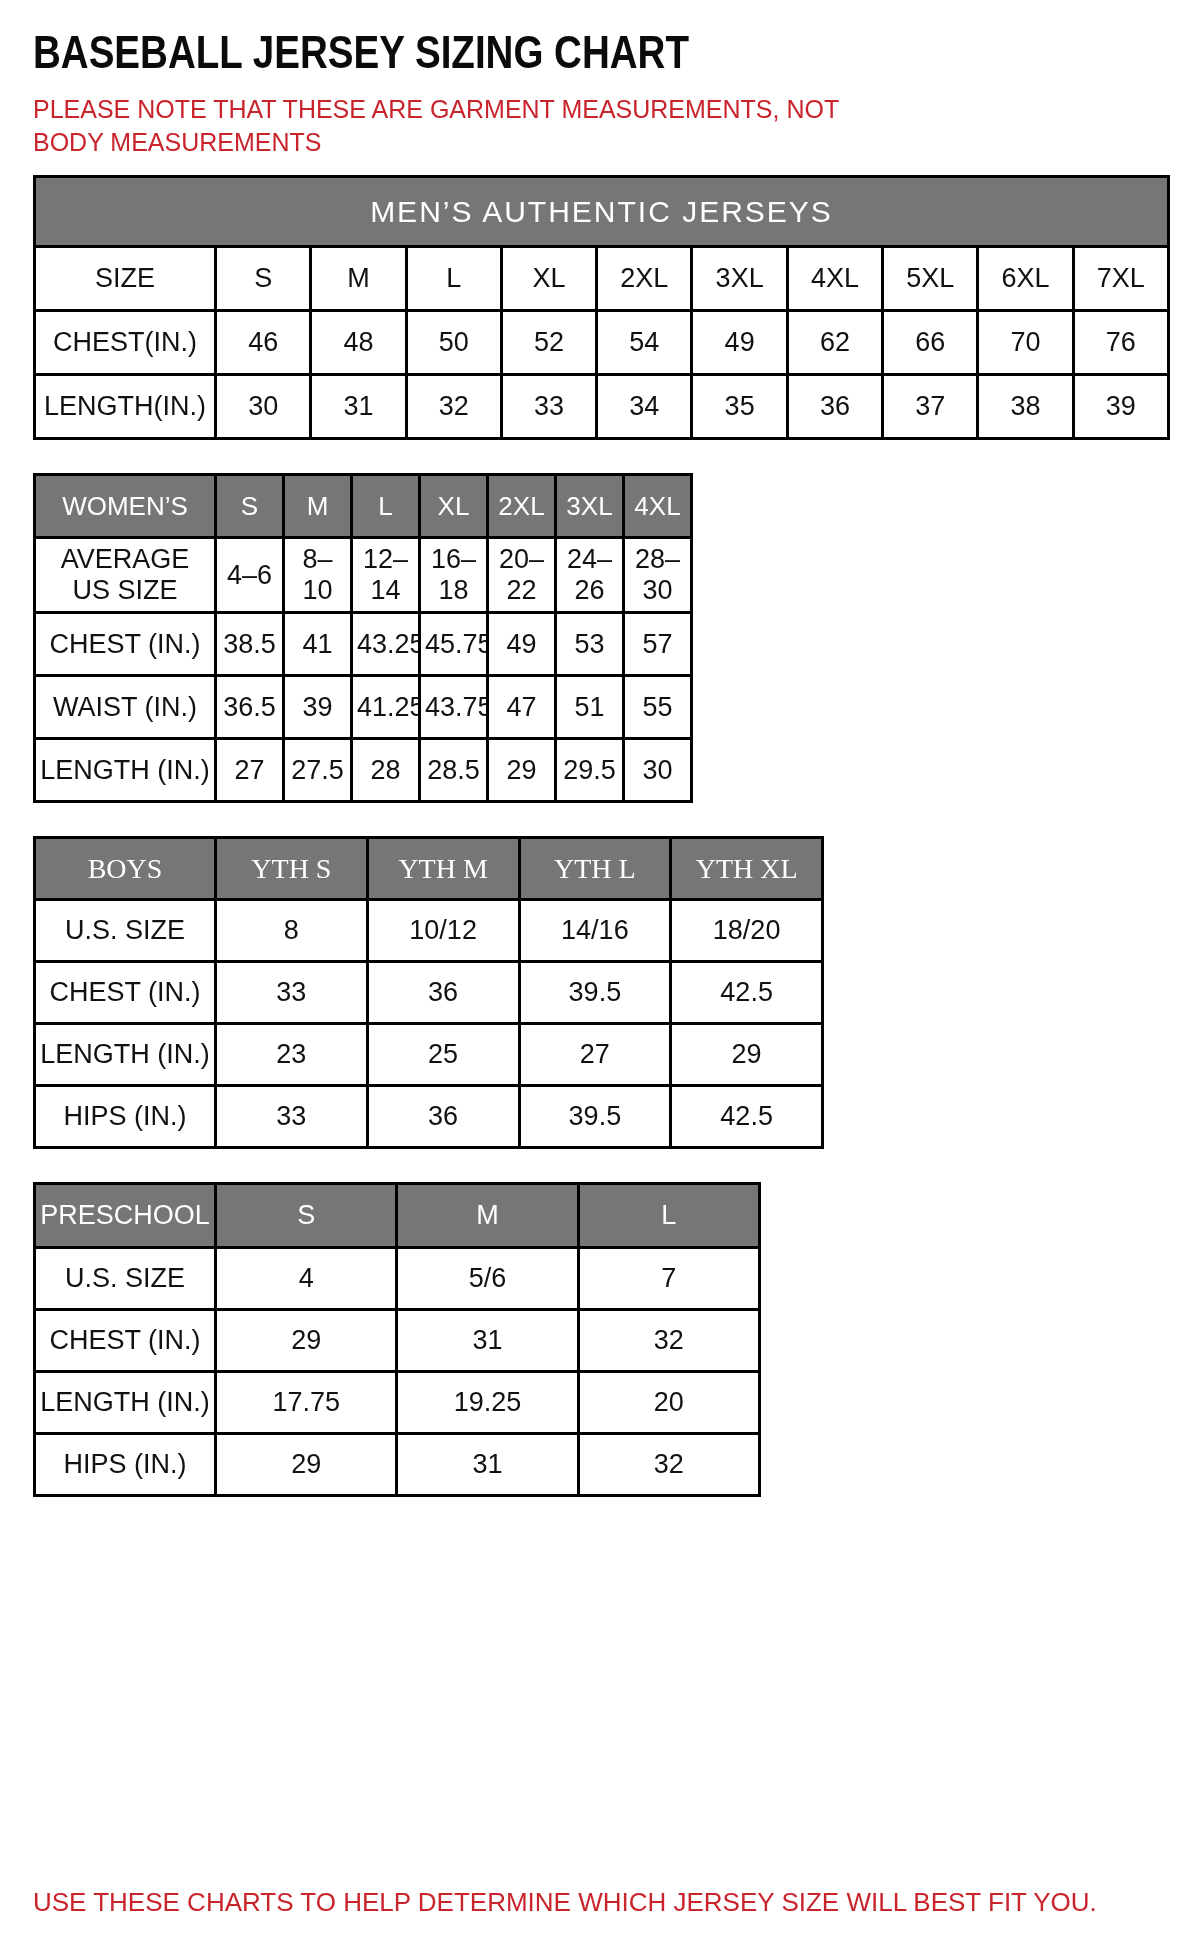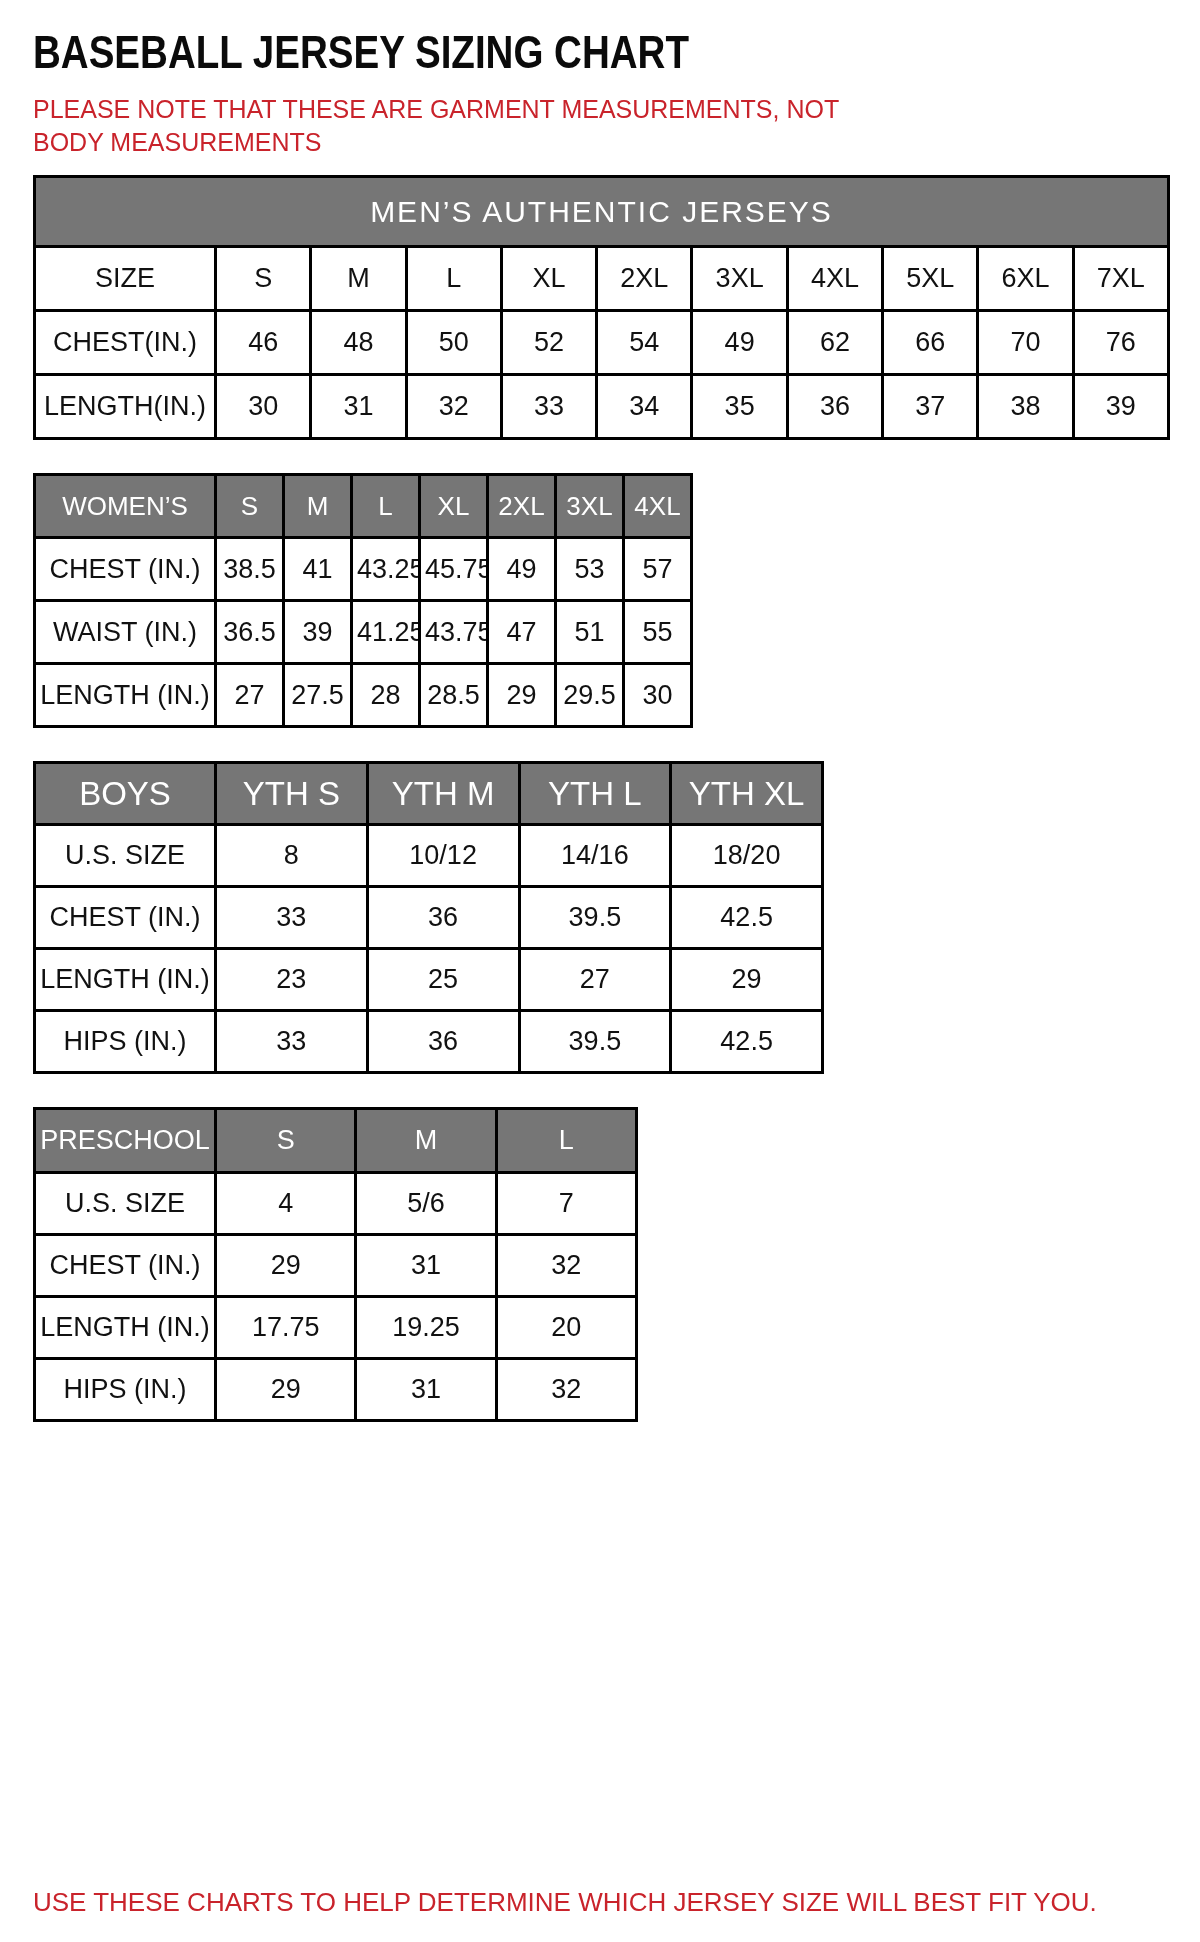--- a/index.html
+++ b/index.html
@@ -65,24 +65,24 @@
     letter-spacing: 2px;
     height: 70px;
   }
   .mens tbody tr { height: 64px; margin-left: 32px; }
   
   table.womens { width: 660px; }
   .womens tr.head th { height: 52px; font-size: 26px; }
   .womens tbody tr { height: 63px; }
   
   table.boys { width: 791px; }
-  .boys tr.head th { height: 62px; font-size: 33px; }
+  .boys tr.head th { height: 62px; font-size: 28px; font-family: Liberation Serif, serif; }
   .boys tbody tr { height: 62px; }
   
-  table.preschool { width: 605px; padding-left: 46px; }
+  table.preschool { width: 728px; padding-left: 46px; }
   .preschool tr.head th { height: 64px; font-size: 27px; }
   .preschool tbody tr { height: 62px; }
   .footer {
     margin: auto 0 10px 0;
     color: var(--red, #c9232b);
     font-size: 26px;
     font-weight: 400;
     white-space: nowrap;
   }
 </style>
@@ -156,20 +156,31 @@
         <th>WOMEN’S</th>
         <th>S</th>
         <th>M</th>
         <th>L</th>
         <th>XL</th>
         <th>2XL</th>
         <th>3XL</th>
         <th>4XL</th>
       </tr>
       <tr>
+        <th>AVERAGE
+US SIZE</th>
+        <td>4–6</td>
+        <td>8–10</td>
+        <td>12–14</td>
+        <td>16–18</td>
+        <td>20–22</td>
+        <td>24–26</td>
+        <td>28–30</td>
+      </tr>
+      <tr>
         <th>CHEST (IN.)</th>
         <td>38.5</td>
         <td>41</td>
         <td>43.25</td>
         <td>45.75</td>
         <td>49</td>
         <td>53</td>
         <td>57</td>
       </tr>
       <tr>

